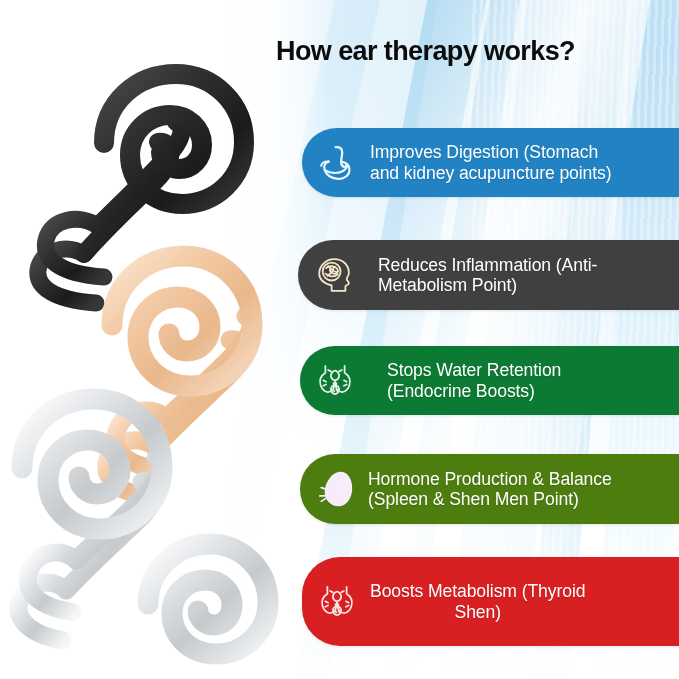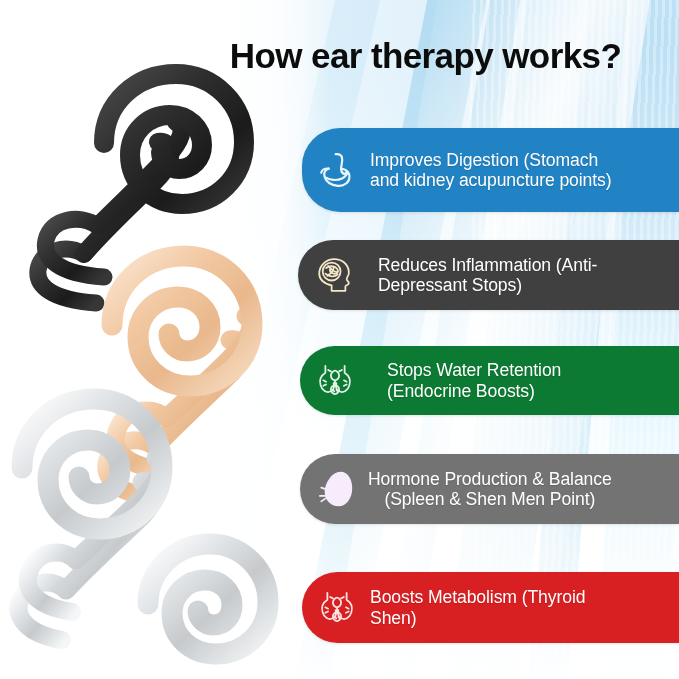--- a/index.html
+++ b/index.html
@@ -60,21 +60,21 @@
     background: linear-gradient(180deg, rgba(255,255,255,0) 0%, rgba(255,255,255,0.55) 60%, rgba(255,255,255,0.9) 100%);
   }
 
   
   .title {
     position: absolute;
     left: 0; right: 8px;
     top: 36px;
     text-align: center;
     padding-left: 180px;
-    font-size: 35px;
+    font-size: 27px;
     font-weight: 700;
     letter-spacing: -0.6px;
     color: #0c0c0c;
     white-space: nowrap;
     z-index: 6;
   }
 
   
   .bars { position: absolute; left: 0; top: 0; width: 679px; height: 679px; z-index: 5; }
   .bar {
@@ -99,25 +99,25 @@
     color: #ffffff;
     font-size: 17.6px;
     line-height: 1.16;
     font-weight: 400;
     letter-spacing: -0.1px;
     text-shadow: 0 1px 1px rgba(0,0,0,0.14);
     padding-right: 8px;
   }
 
   
-  .bar-1 { left: 302px; top: 128px; height: 84px; }
+  .bar-1 { left: 302px; top: 128px; height: 69px; }
   .bar-2 { left: 298px; top: 240px; height: 70px; }
   .bar-3 { left: 300px; top: 346px; height: 69px; gap: 19px; }
   .bar-4 { left: 300px; top: 454px; height: 70px; }
-  .bar-5 { left: 302px; top: 572px; height: 71px; }
+  .bar-5 { left: 302px; top: 557px; height: 89px; text-align: center; }
 
   
   .product { position: absolute; left: 0; top: 0; width: 330px; height: 679px; z-index: 4; }
   .product svg { position:absolute; left:0; top:0; }
 
 </style>
 </head>
 <body>
 
 <div id="canvas">
@@ -232,21 +232,21 @@
             <path d="M22 22 C26 18 34 18 38 23 C41 27 38 31 33 30
                      C28 29 26 25 29 22"></path>
             <path d="M21 30 C25 34 34 36 39 31"></path>
             <path d="M25 19 C29 24 33 27 38 28"></path>
             <path d="M24 33 C29 30 33 25 33 20"></path>
           </g>
         </svg>
       </div>
       <div class="bar-text">
         <span>Reduces Inflammation (Anti-</span><br>
-        <span>Depressant Stops)</span>
+        <span>Metabolism Point)</span>
       </div>
     </div>
 
     <div class="bar bar-3" style="background: rgb(13, 122, 51);">
       <div class="bar-icon">
         <svg viewBox="0 0 64 64" xmlns="http://www.w3.org/2000/svg" aria-hidden="true">
           <g fill="none" stroke="#e3f3e7" stroke-width="2.6" stroke-linecap="round" stroke-linejoin="round">
             <path d="M18 10 L18 20 C12 24 9 31 11 38 C13 46 20 50 26 47
                      C30 45 31 40 30 35 L34 35 C33 40 34 45 38 47
                      C44 50 51 46 53 38 C55 31 52 24 46 20 L46 10"></path>
@@ -260,21 +260,21 @@
             <path d="M29 45 L31 47 M34 45 L36 47"></path>
           </g>
         </svg>
       </div>
       <div class="bar-text">
         <span>Stops Water Retention</span><br>
         <span>(Endocrine Boosts)</span>
       </div>
     </div>
 
-    <div class="bar bar-4" style="background: #737373; text-align: center;">
+    <div class="bar bar-4" style="background: #4d7c0f;">
       <div class="bar-icon">
         <svg viewBox="0 0 64 64" xmlns="http://www.w3.org/2000/svg" aria-hidden="true">
           <path d="M40 8 C50 8 56 18 56 31 C56 45 48 56 37 56
                    C26 56 18 47 18 36 C18 24 28 8 40 8 Z" fill="#f7ecfb" stroke="#f7ecfb" stroke-width="2"></path>
           <g fill="none" stroke="#f7ecfb" stroke-width="2.6" stroke-linecap="round" stroke-linejoin="round">
             <path d="M30 18 C22 24 20 34 24 42"></path>
             <path d="M24 42 L12 50"></path>
             <path d="M24 42 L10 42"></path>
             <path d="M24 34 L12 30"></path>
           </g>

